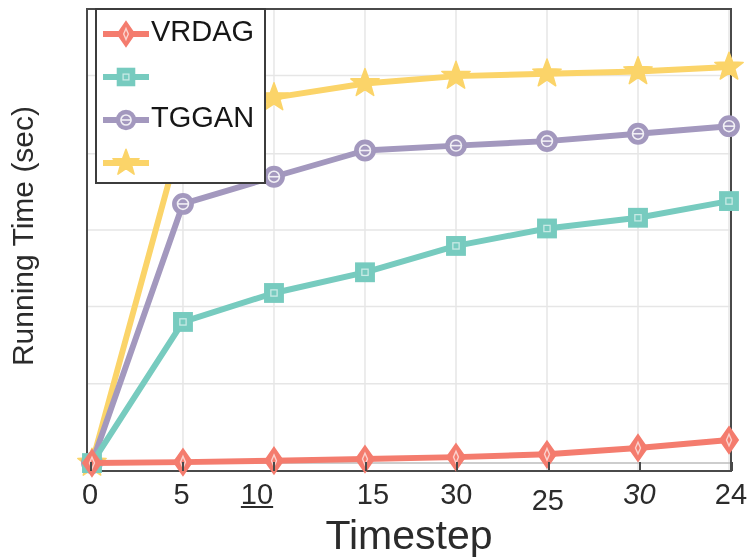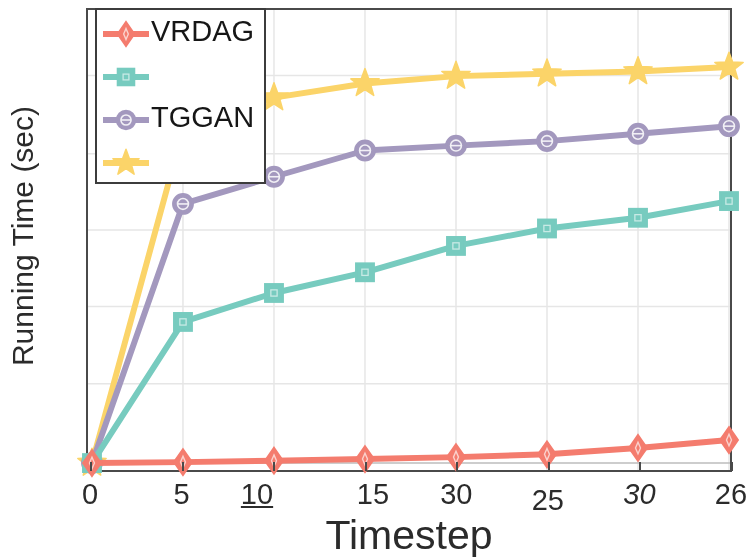--- a/index.html
+++ b/index.html
@@ -247,21 +247,21 @@
       <div class="xtick-label" style="left:257px;text-decoration:underline;">10</div>
       <div class="xtick-mark" style="left:273.1428571428571px;"></div>
       <div class="xtick-label" style="left:373px;">15</div>
       <div class="xtick-mark" style="left:364.7142857142857px;"></div>
       <div class="xtick-label" style="left:456.2857142857143px;">30</div>
       <div class="xtick-mark" style="left:456.2857142857143px;"></div>
       <div class="xtick-label" style="left:547.8571428571429px;margin-top:6px;">25</div>
       <div class="xtick-mark" style="left:547.8571428571429px;"></div>
       <div class="xtick-label" style="left:639.4285714285714px;font-style:italic;">30</div>
       <div class="xtick-mark" style="left:639.4285714285714px;"></div>
-      <div class="xtick-label" style="left:731px;">26</div>
+      <div class="xtick-label" style="left:731px;">24</div>
       <div class="xtick-mark" style="left:731px;"></div>
     </div>
 
   <div id="xlabel">Timestep</div>
 
   <div id="legend">
       <div class="legend-row">
         <span class="legend-sample">
           <svg width="46" height="34" viewBox="0 0 46 34">
             <line x1="0" y1="17" x2="46" y2="17" stroke="#F47C6E" stroke-width="6" stroke-linecap="butt"></line>

